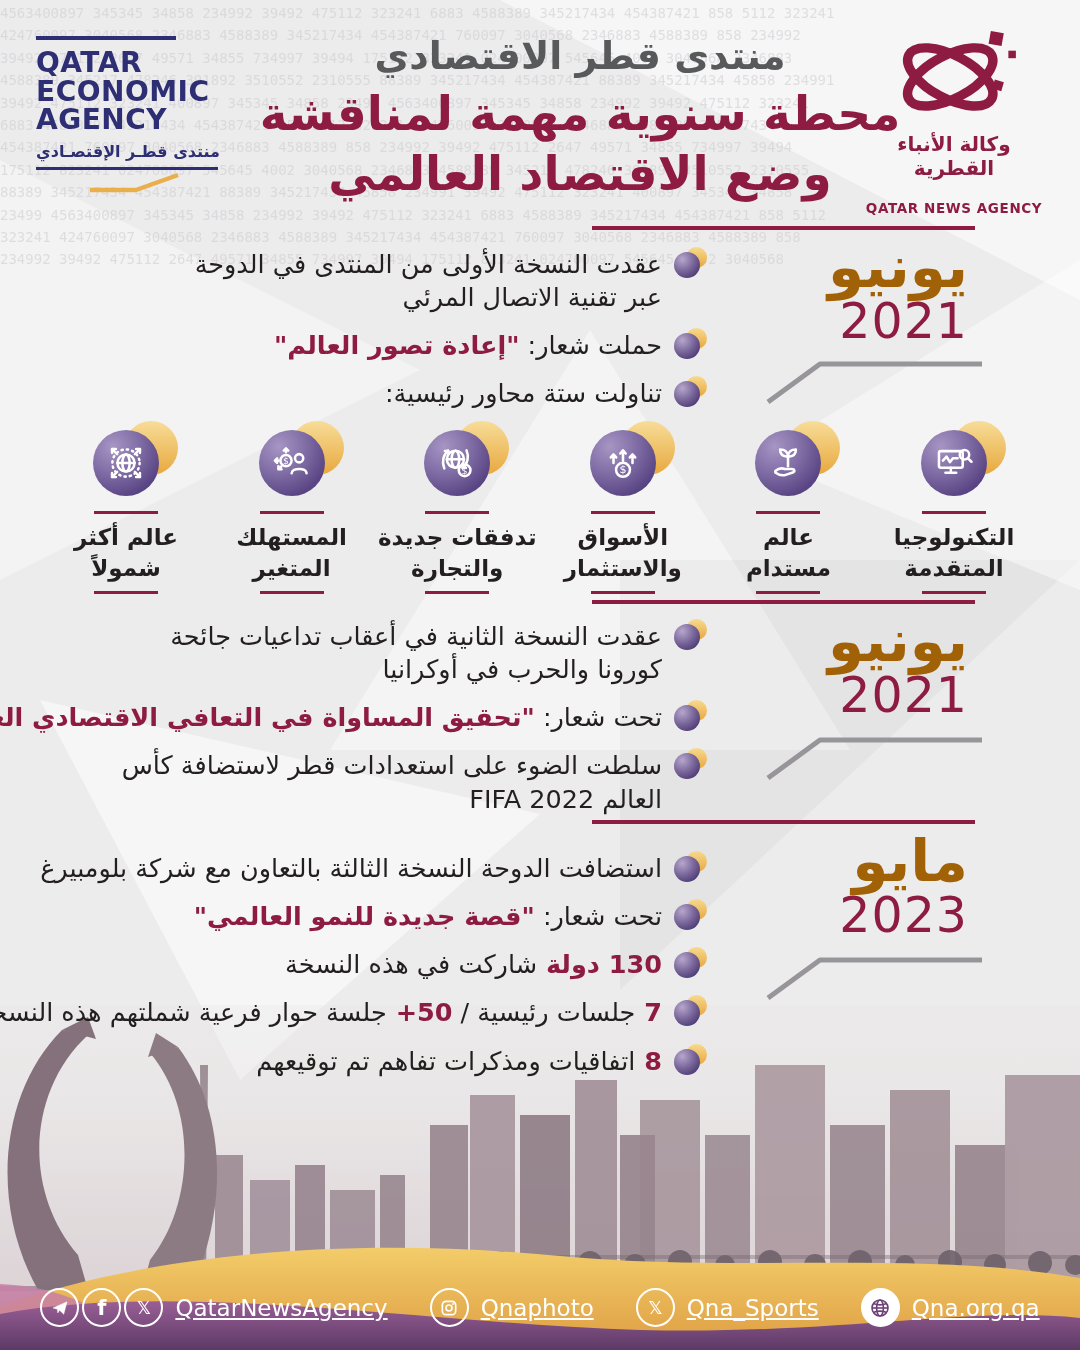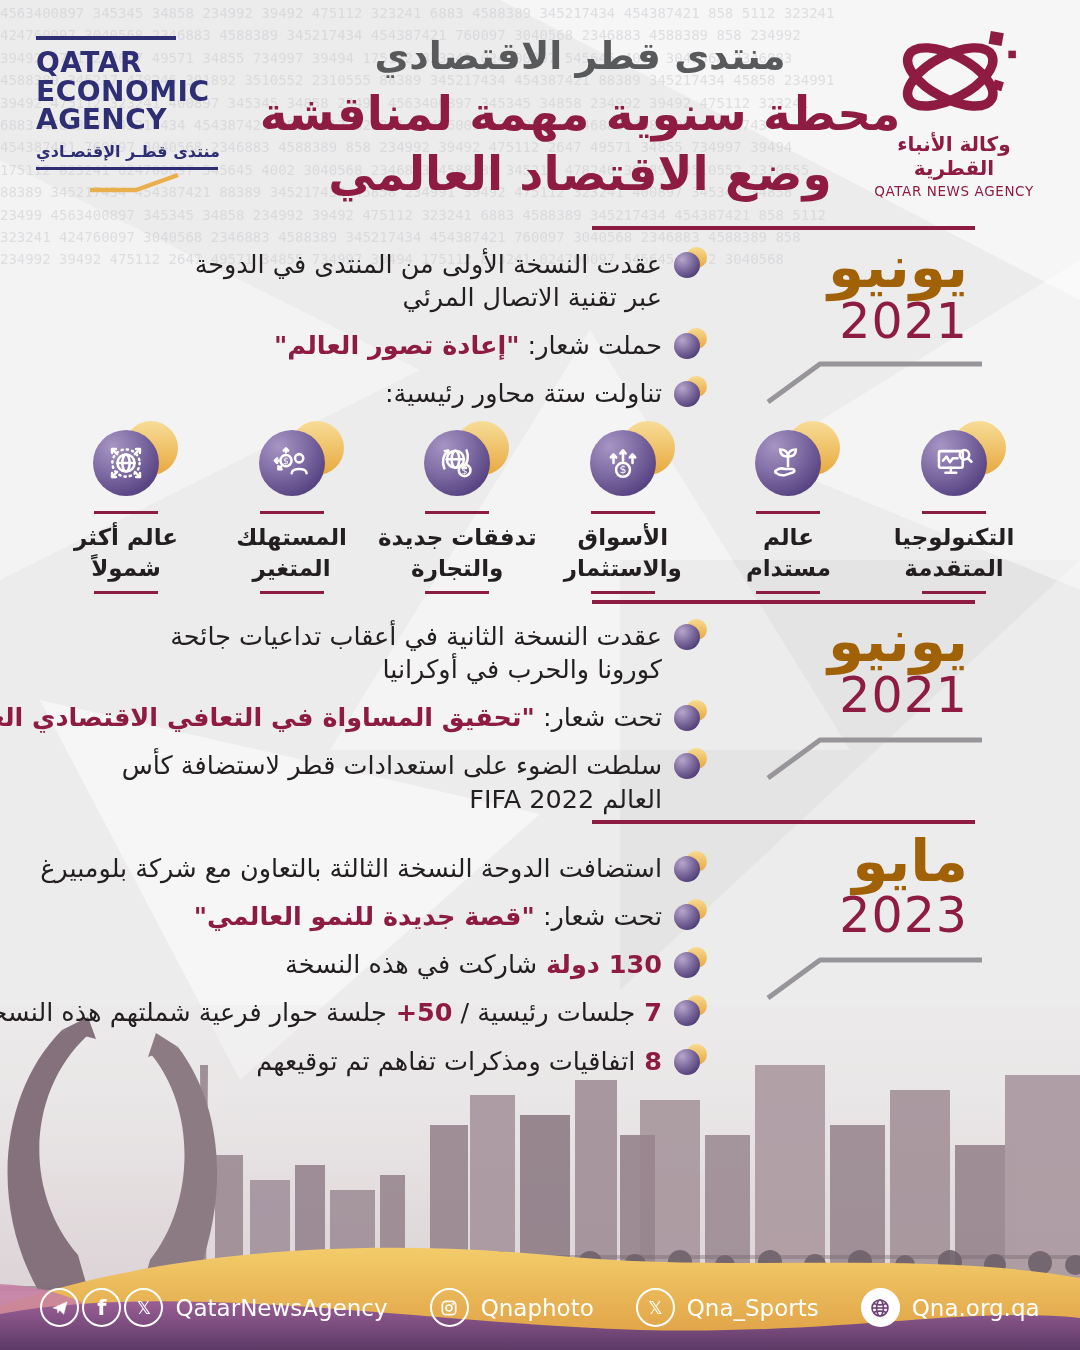--- a/index.html
+++ b/index.html
@@ -26,21 +26,21 @@
   .qef-bar2{width:182px;height:3px;background:#2E2E74;margin-top:6px;}
   .qef-gold{display:block;margin:2px 0 0 52px;}
 
   .kicker{position:absolute;top:34px;left:80px;width:1000px;text-align:center;
     color:#58595b;font-size:38px;font-weight:bold;direction:rtl;}
   .title{position:absolute;top:84px;left:80px;width:1000px;text-align:center;
     color:#8D1B42;font-size:47px;font-weight:bold;line-height:1.27;direction:rtl;}
 
   .qna{position:absolute;top:26px;right:26px;width:200px;text-align:center;color:#8D1B42;}
   .qna-ar{font-size:20px;font-weight:bold;margin-top:2px;direction:rtl;}
-  .qna-en{font-size:13.5px;font-weight:normal;letter-spacing:.6px;margin-top:3px;}
+  .qna-en{font-size:13.5px;font-weight:bold;letter-spacing:.6px;margin-top:20px;}
 
   
   .sline{position:absolute;left:592px;width:383px;height:4px;background:#8D1B42;}
   .yearblock{position:absolute;right:112px;text-align:right;}
   .month{font-size:58px;font-weight:bold;color:#a16207;line-height:1.02;direction:rtl;}
   .year{font-size:49px;font-weight:normal;color:#8D1B42;line-height:1;margin-top:0;letter-spacing:1px;}
   .gline{position:absolute;left:760px;width:222px;height:46px;}
 
   .blist{position:absolute;right:380px;direction:rtl;z-index:3;}
   .bitem{display:flex;align-items:flex-start;gap:12px;margin-bottom:15px;direction:rtl;}
@@ -73,21 +73,21 @@
   .waves{position:absolute;left:0;top:1228px;width:1080px;height:122px;z-index:4;}
   .social{position:absolute;top:1288px;left:0;width:1080px;display:flex;justify-content:center;
     align-items:center;gap:42px;z-index:5;}
   .sgroup{display:flex;align-items:center;gap:12px;cursor:pointer;}
   .rings{display:flex;align-items:center;gap:3px;}
   .ring{width:39px;height:39px;border:2.5px solid #fff;border-radius:50%;box-sizing:border-box;
     display:flex;align-items:center;justify-content:center;}
   .ring.solid{background:#fff;}
   .ring svg{display:block;}
   .gl{color:#fff;font-weight:bold;font-family:"DejaVu Sans",sans-serif;}
-  .slabel{color:#fff;font-size:23px;}
+  .slabel{color:#fff;font-size:23px;text-decoration:underline;}
 </style>
 </head>
 <body>
 
 <div class="canvas">
 
   <div class="facet f1"></div>
   <div class="facet f2"></div>
   <div class="facet f3"></div>
   <div class="facet f4"></div>

